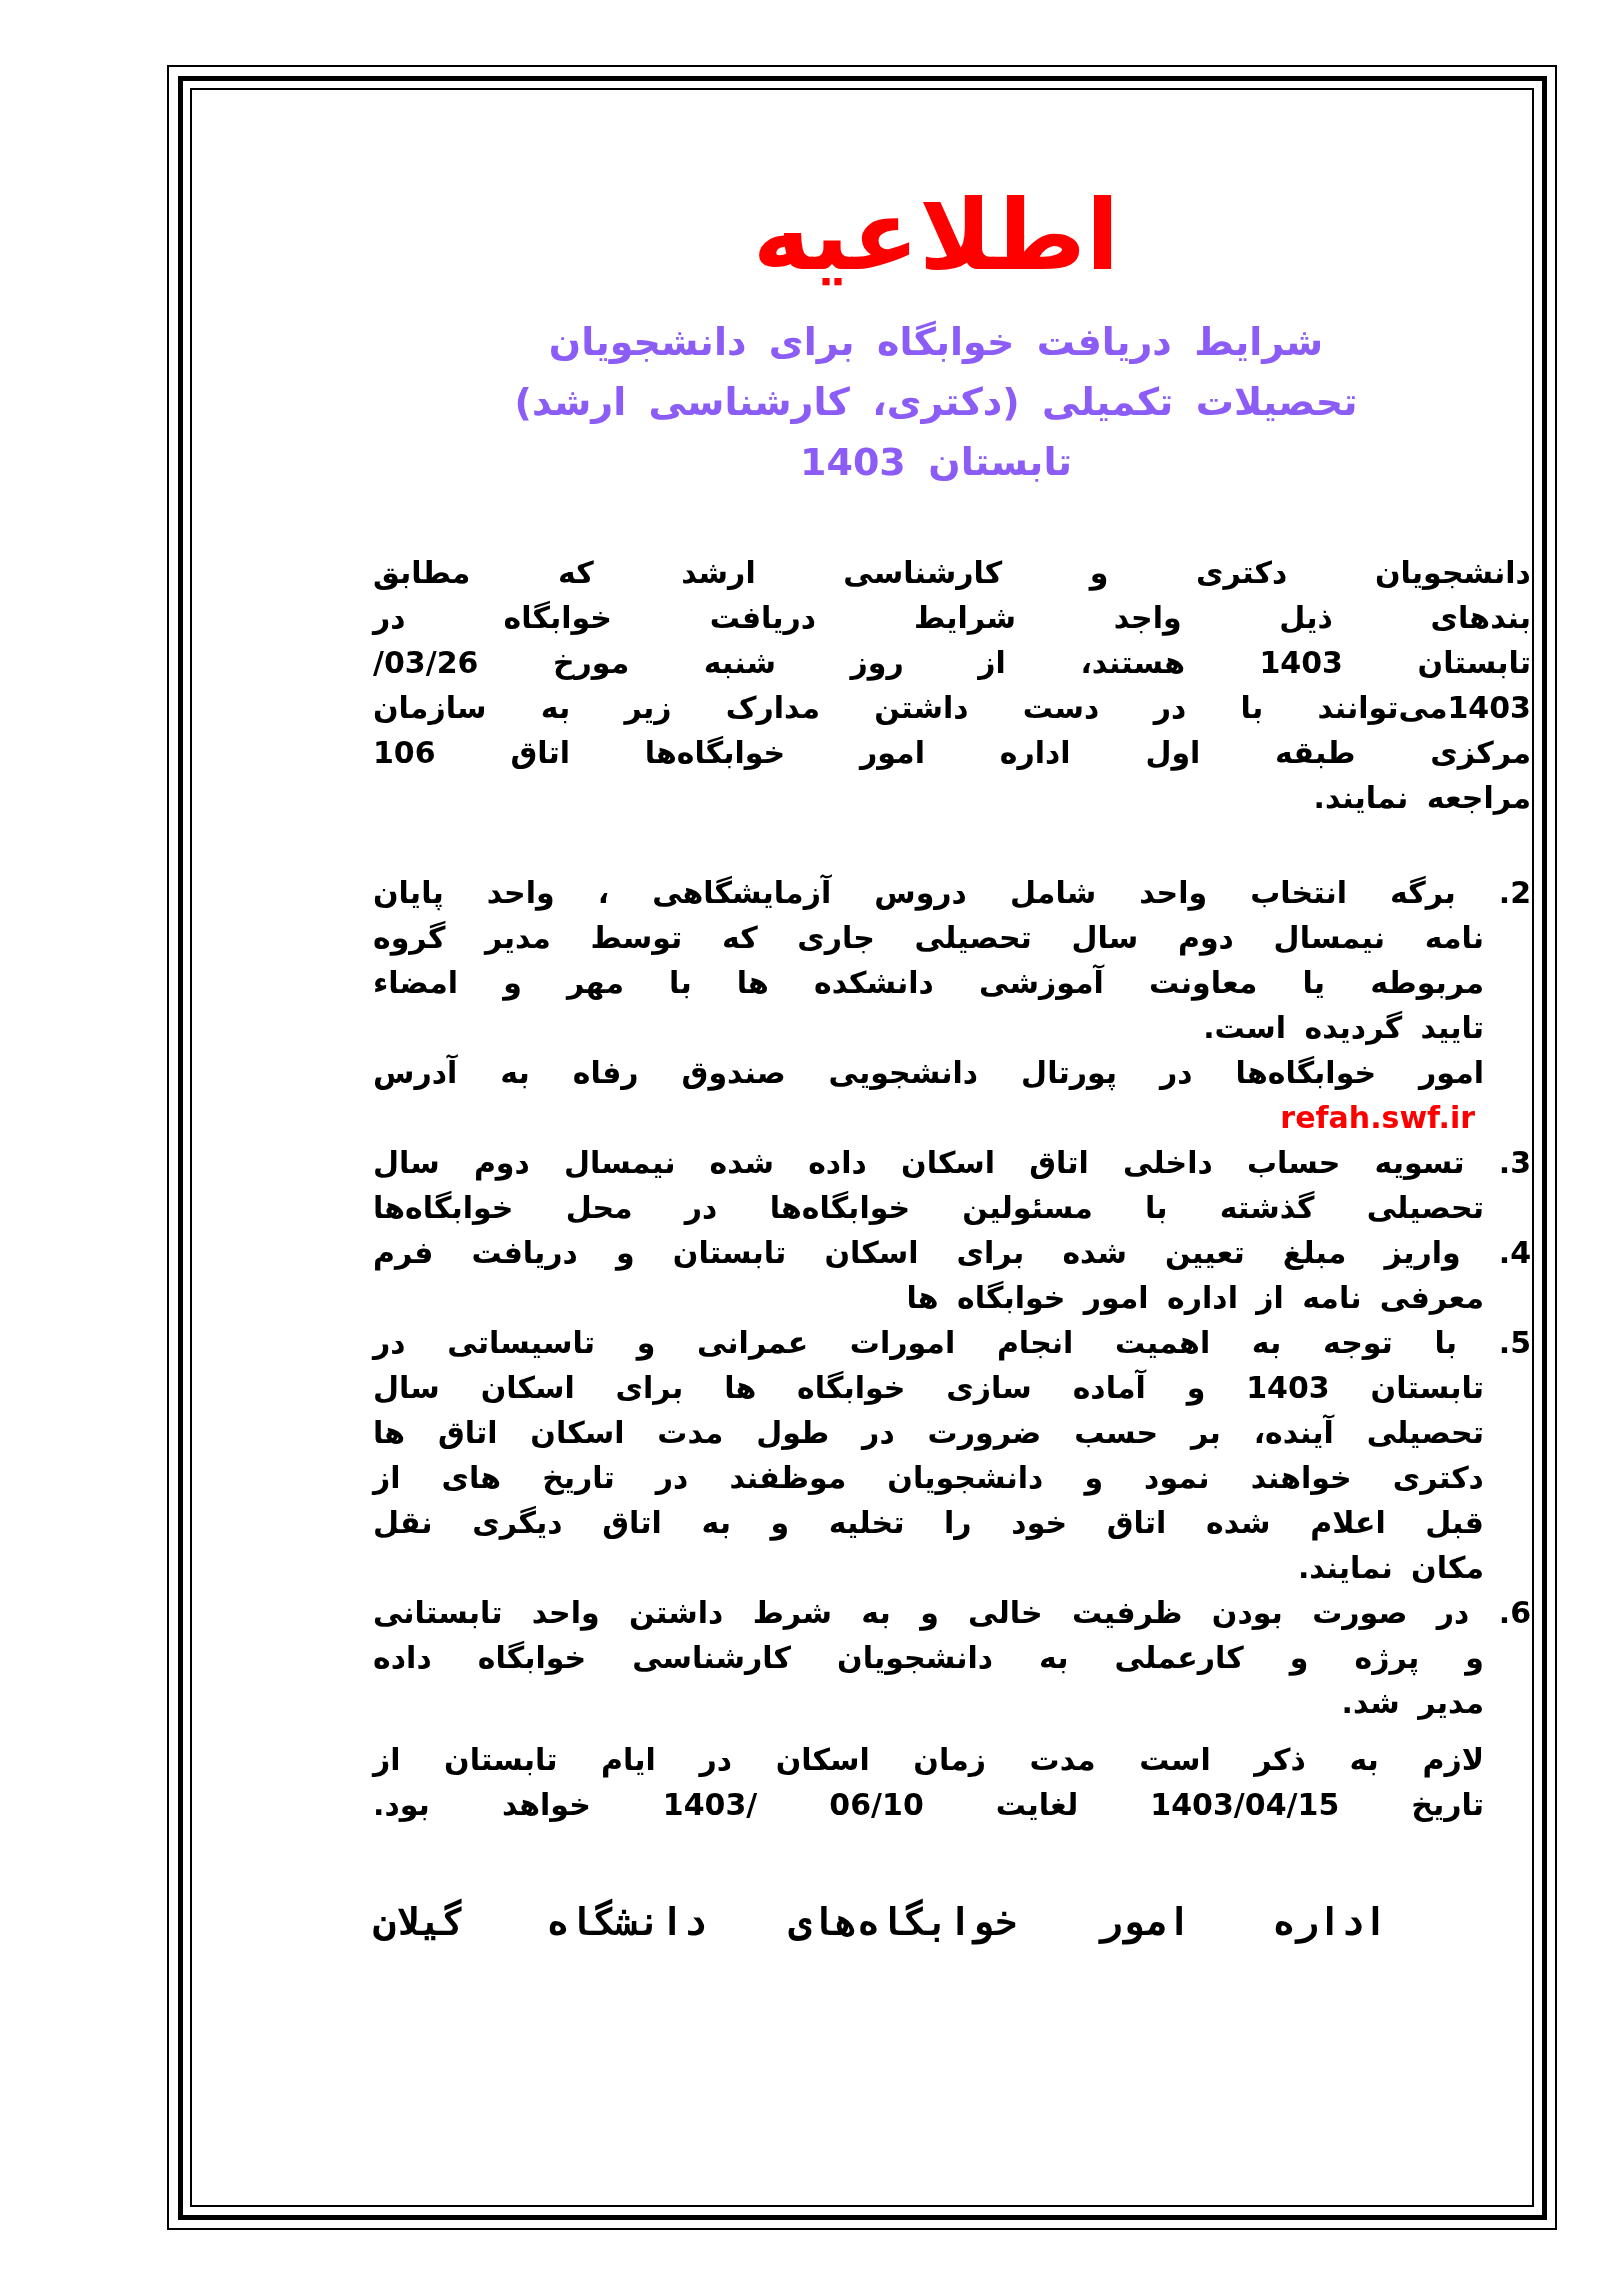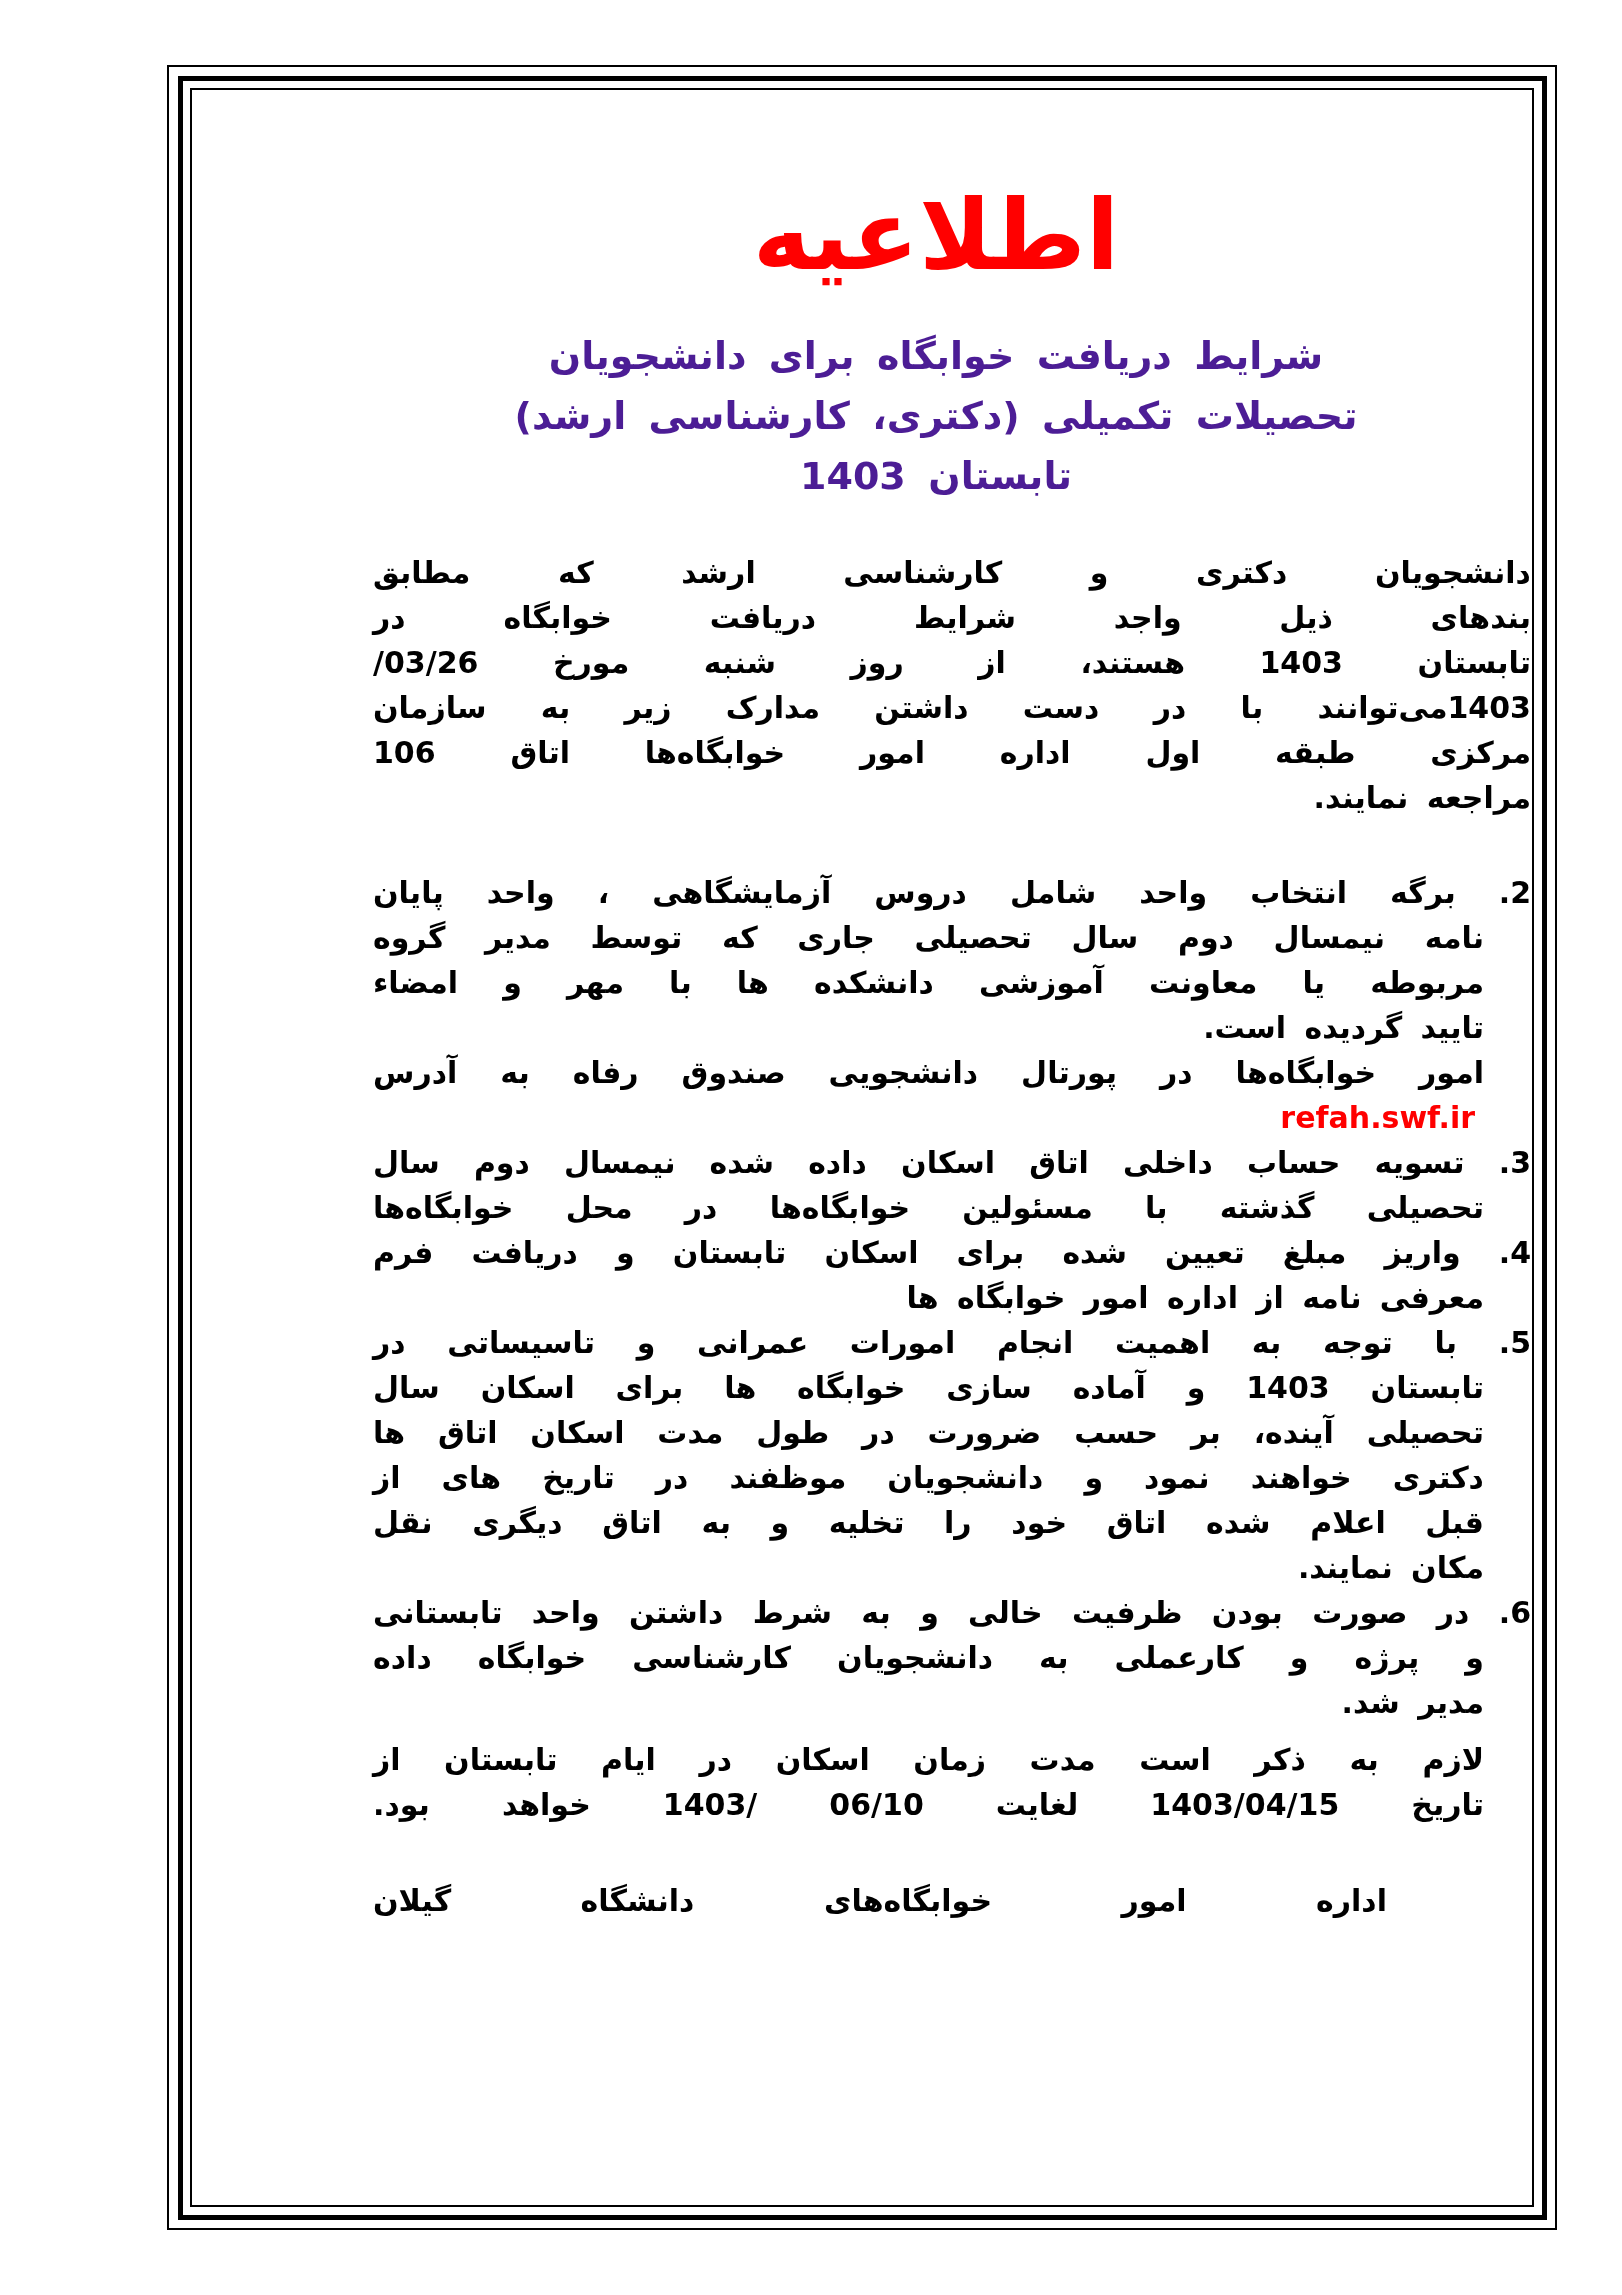--- a/index.html
+++ b/index.html
@@ -17,41 +17,42 @@
   .frame-inner{position:absolute;left:7.2px;top:7.2px;right:7.2px;bottom:7.2px;border:2px solid #000;}
 
   .content{position:absolute;left:255px;top:0;width:1158px;}
 
   .title{
     position:absolute;top:167px;left:0;width:100%;
     text-align:center;color:#ff0000;font-weight:bold;
     font-size:98px;line-height:137px;
   }
   .subtitle{
-    position:absolute;top:326px;left:0;width:100%;
-    color:#4c1d95;font-weight:bold;
+    position:absolute;top:312px;left:0;width:100%;
+    color:#8b5cf6;font-weight:bold;
     font-size:38px;line-height:60px;text-align:center;
     word-spacing:9.2px;
   }
   .body{
     position:absolute;top:550px;left:16px;width:100%;
     color:#000;font-weight:bold;font-size:30px;
   }
   .ln{height:45px;line-height:45px;white-space:nowrap;overflow:visible;}
   .j{text-align:justify;text-align-last:justify;white-space:normal;}
   .r{text-align:right;word-spacing:7.9px;}
   .ind{padding-right:47px;}
   .url{color:#ff0000;text-align:right;padding-right:56px;direction:ltr;}
   .list{margin-top:50px;}
   .note{margin-top:11.8px;}
   .footer{
-    margin-top:48px;
-    font-size:30px;line-height:52px;height:52px;
+    margin-top:72px;
+    font-size:38px;line-height:52px;height:52px;
     text-align:justify;text-align-last:justify;
     padding-right:144px;
+    font-family:Liberation Mono, monospace;
   }
 </style>
 </head>
 <body>
 
 <div class="page">
 
   <div class="frame-outer">
     <div class="frame-mid">
       <div class="frame-inner"></div>

